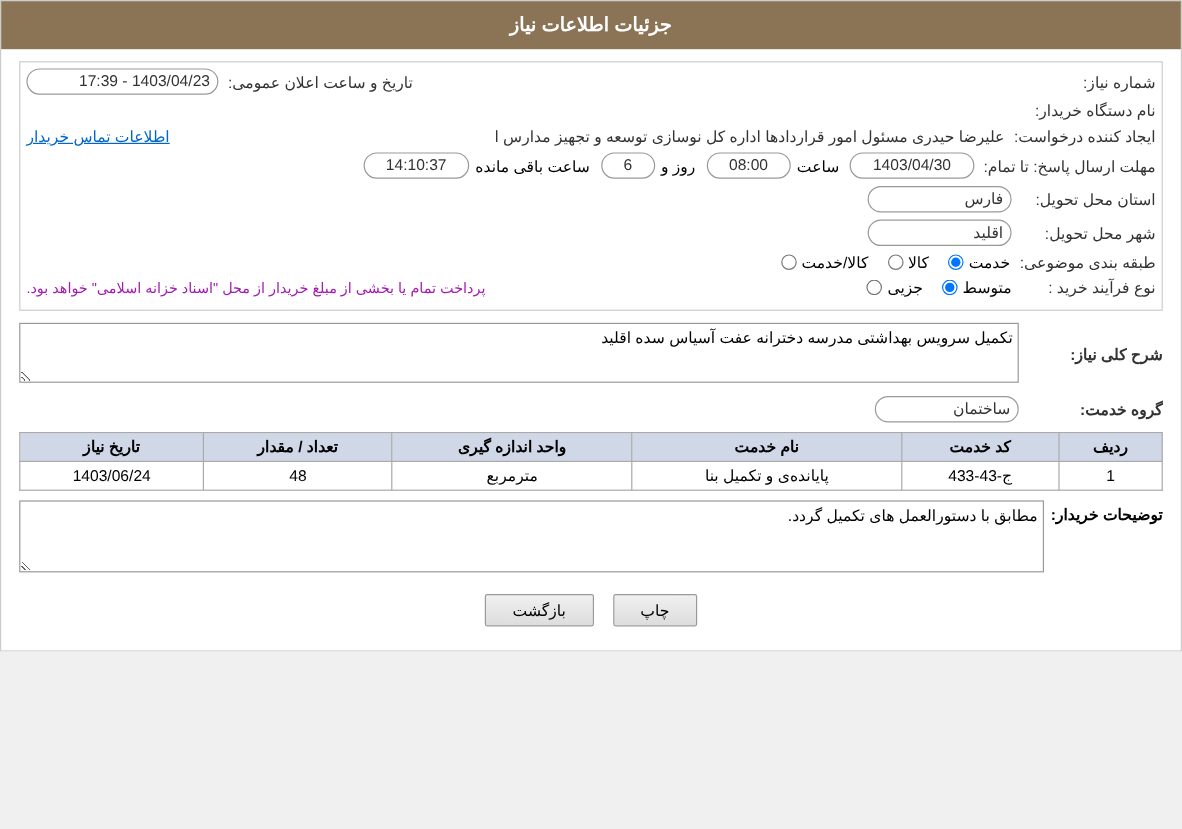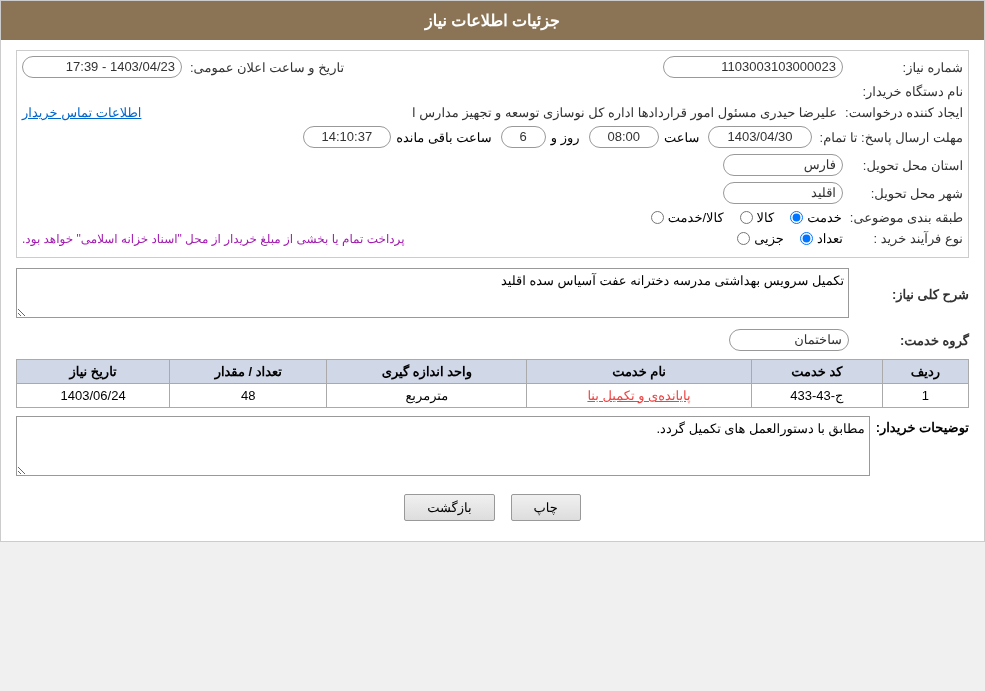--- a/index.html
+++ b/index.html
@@ -168,21 +168,20 @@
   <div class="page-header">
     <span>جزئیات اطلاعات نیاز</span>
   </div>
 
   <div class="content">
 
     <div class="info-section">
 
       <div class="info-row">
         <span class="label">شماره نیاز:</span>
-        <span class="value-box value-text" style="min-width:180px;">1103003103000023</span>
         <span style="flex:1;"></span>
         <span class="label">تاریخ و ساعت اعلان عمومی:</span>
         <span class="value-box value-text" style="min-width:160px;">1403/04/23 - 17:39</span>
       </div>
 
       <div class="info-row">
         <span class="label">نام دستگاه خریدار:</span>
       </div>
 
       <div class="info-row">
@@ -227,21 +226,21 @@
             <span>کالا/خدمت</span>
             <input type="radio" name="category" style="">
           </div>
         </div>
       </div>
 
       <div class="info-row">
         <span class="label">نوع فرآیند خرید :</span>
         <div class="radio-group">
           <div class="radio-item">
-            <span>تعداد</span>
+            <span>متوسط</span>
             <input type="radio" name="purchasetype" checked="" style="">
           </div>
           <div class="radio-item">
             <span>جزیی</span>
             <input type="radio" name="purchasetype" style="">
           </div>
         </div>
         <span style="flex:1;"></span>
         <span class="value-text" style="font-size:12px; color:#a21caf;">پرداخت تمام یا بخشی از مبلغ خریدار از محل "اسناد خزانه اسلامی" خواهد بود.</span>
       </div>
@@ -270,21 +269,21 @@
             <th>نام خدمت</th>
             <th>واحد اندازه گیری</th>
             <th>تعداد / مقدار</th>
             <th>تاریخ نیاز</th>
           </tr>
         </thead>
         <tbody id="table-body">
         <tr>
               <td>1</td>
               <td>ج-43-433</td>
-              <td style="color: #ef4444; text-decoration: underline;">پایانده‌ی و تکمیل بنا</td>
+              <td style="color: #000000;">پایانده‌ی و تکمیل بنا</td>
               <td>مترمربع</td>
               <td>48</td>
               <td>1403/06/24</td>
             </tr>
           </tbody>
       </table>
     </div>
 
     <div class="info-row توضیحات-row" style="margin-top:8px;">
       <span class="description-label" style="font-weight:bold;">توضیحات خریدار:</span>

